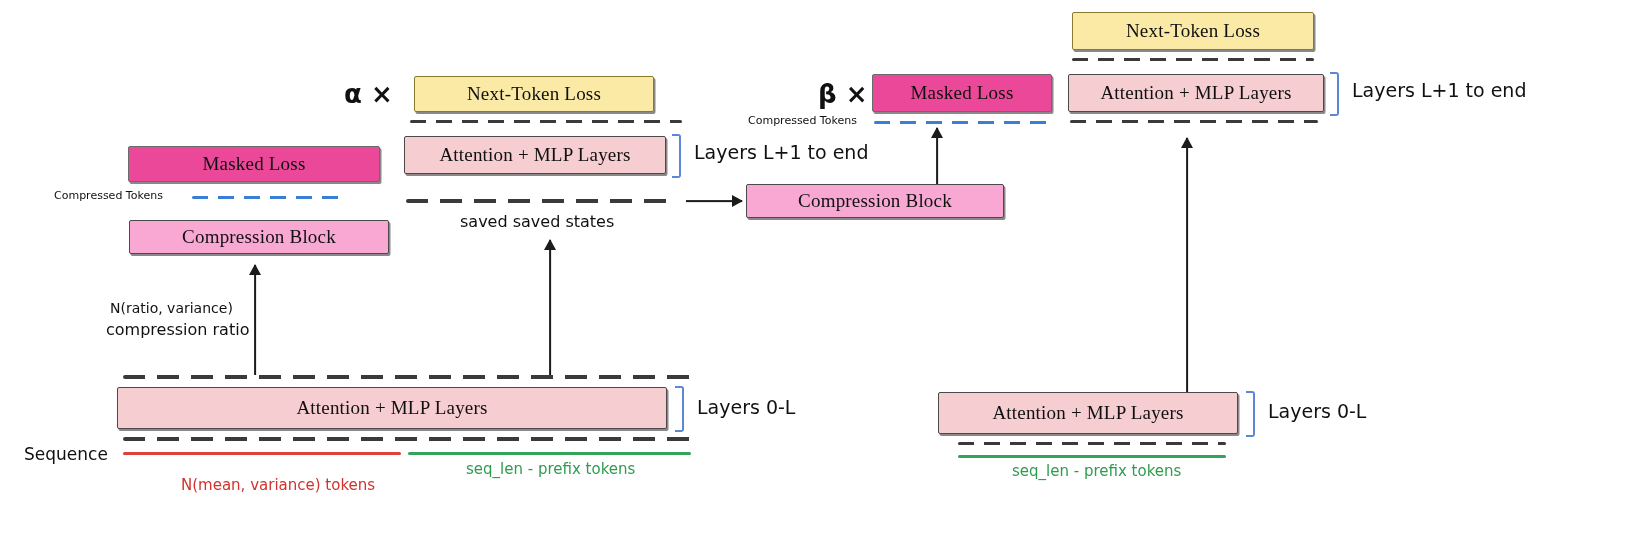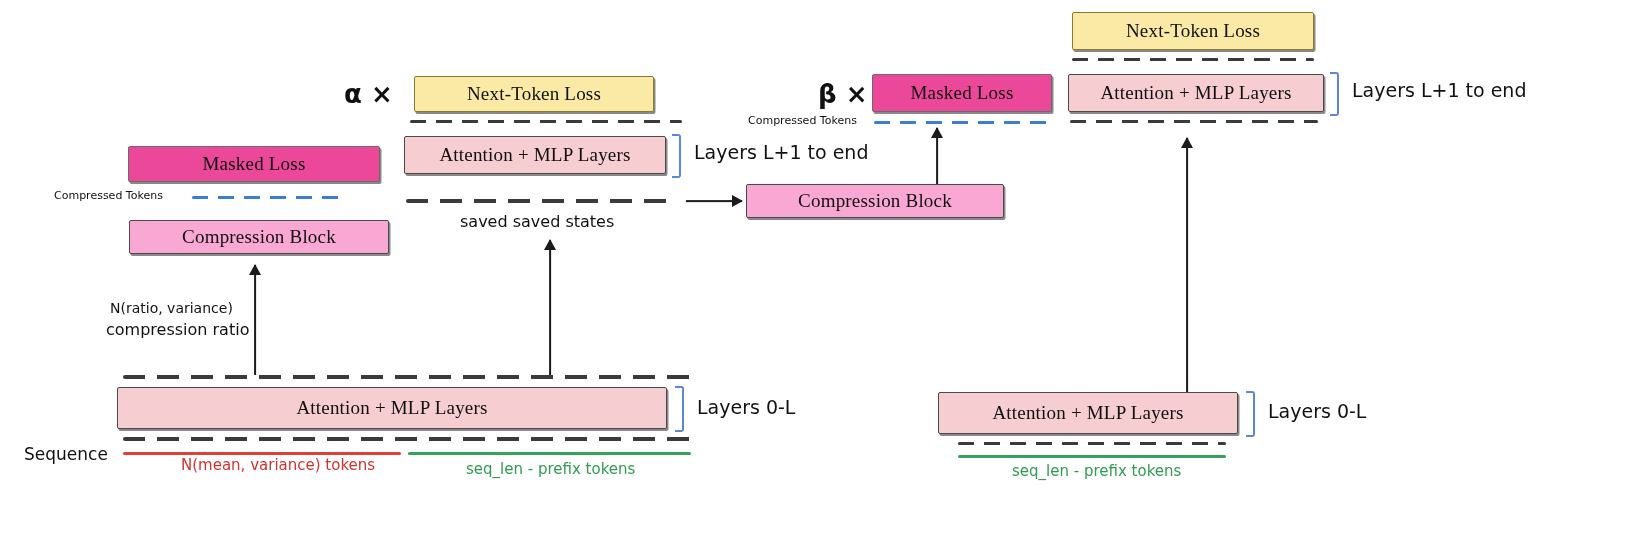--- a/index.html
+++ b/index.html
@@ -229,18 +229,18 @@
   <div class="box pink" style="left:117px; top:387px; width:550px; height:42px; font-size:19px;">Attention + MLP Layers</div>
 
   <div class="bracket" style="left:675px; top:386px; height:46px;"></div>
   <div class="lbl" style="left:697px; top:396px; font-size:19px;">Layers 0-L</div>
 
   <div class="lbl" style="left:24px; top:444px; font-size:17px;">Sequence</div>
 
   <div class="tokens" style="left:123px; top:437px; width:568px;"></div>
 
   <div class="rule red" style="left:123px; top:452px; width:278px;"></div>
-  <div class="lbl red" style="left:181px; top:456px; font-size:15px;">N(mean, variance) tokens</div>
+  <div class="lbl red" style="left:181px; top:476px; font-size:15px;">N(mean, variance) tokens</div>
 
   <div class="rule green" style="left:408px; top:452px; width:283px;"></div>
   <div class="lbl green" style="left:466px; top:460px; font-size:15px;">seq_len - prefix tokens</div>
 
 </div>
 
 </body></html>

